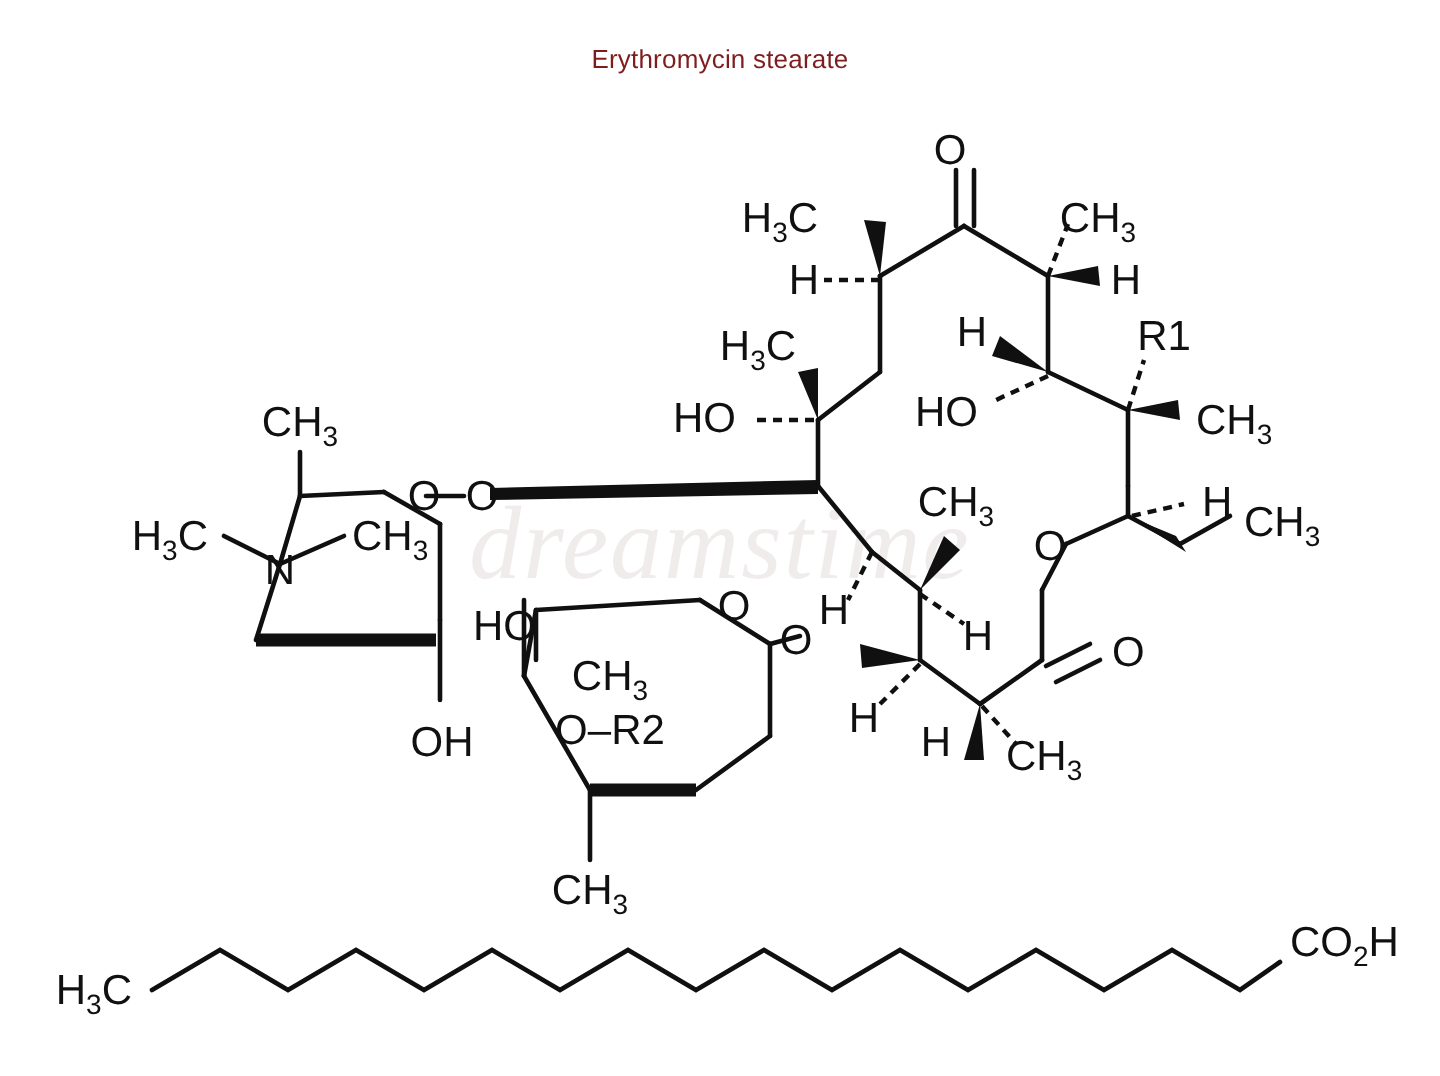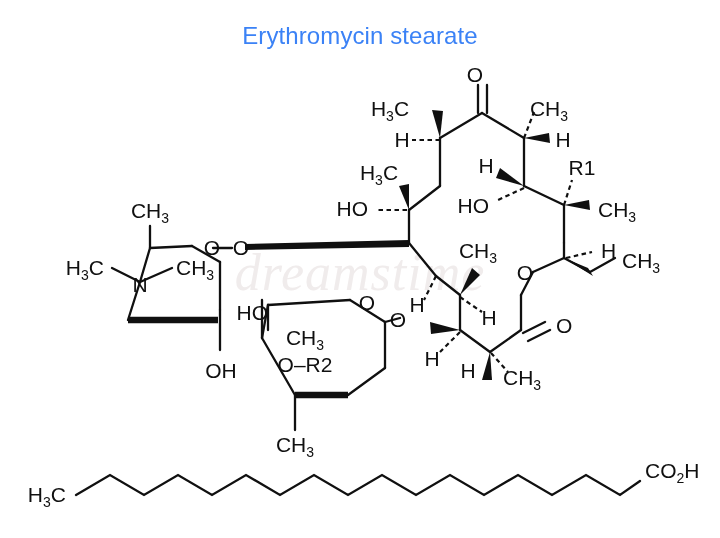--- a/index.html
+++ b/index.html
@@ -15,22 +15,22 @@
     overflow: hidden;
     font-family: "Liberation Sans", sans-serif;
   }
   #title {
     position: absolute;
     left: 0;
     top: 22px;
     width: 720px;
     text-align: center;
     font-family: "Liberation Sans", sans-serif;
-    font-size: 24px;
-    color: #3b82f6;
+    font-size: 13px;
+    color: #7f1d1d;
     letter-spacing: 0.1px;
   }
   #structure {
     position: absolute;
     left: 0;
     top: 0;
     width: 720px;
     height: 538px;
   }
   .bond {

